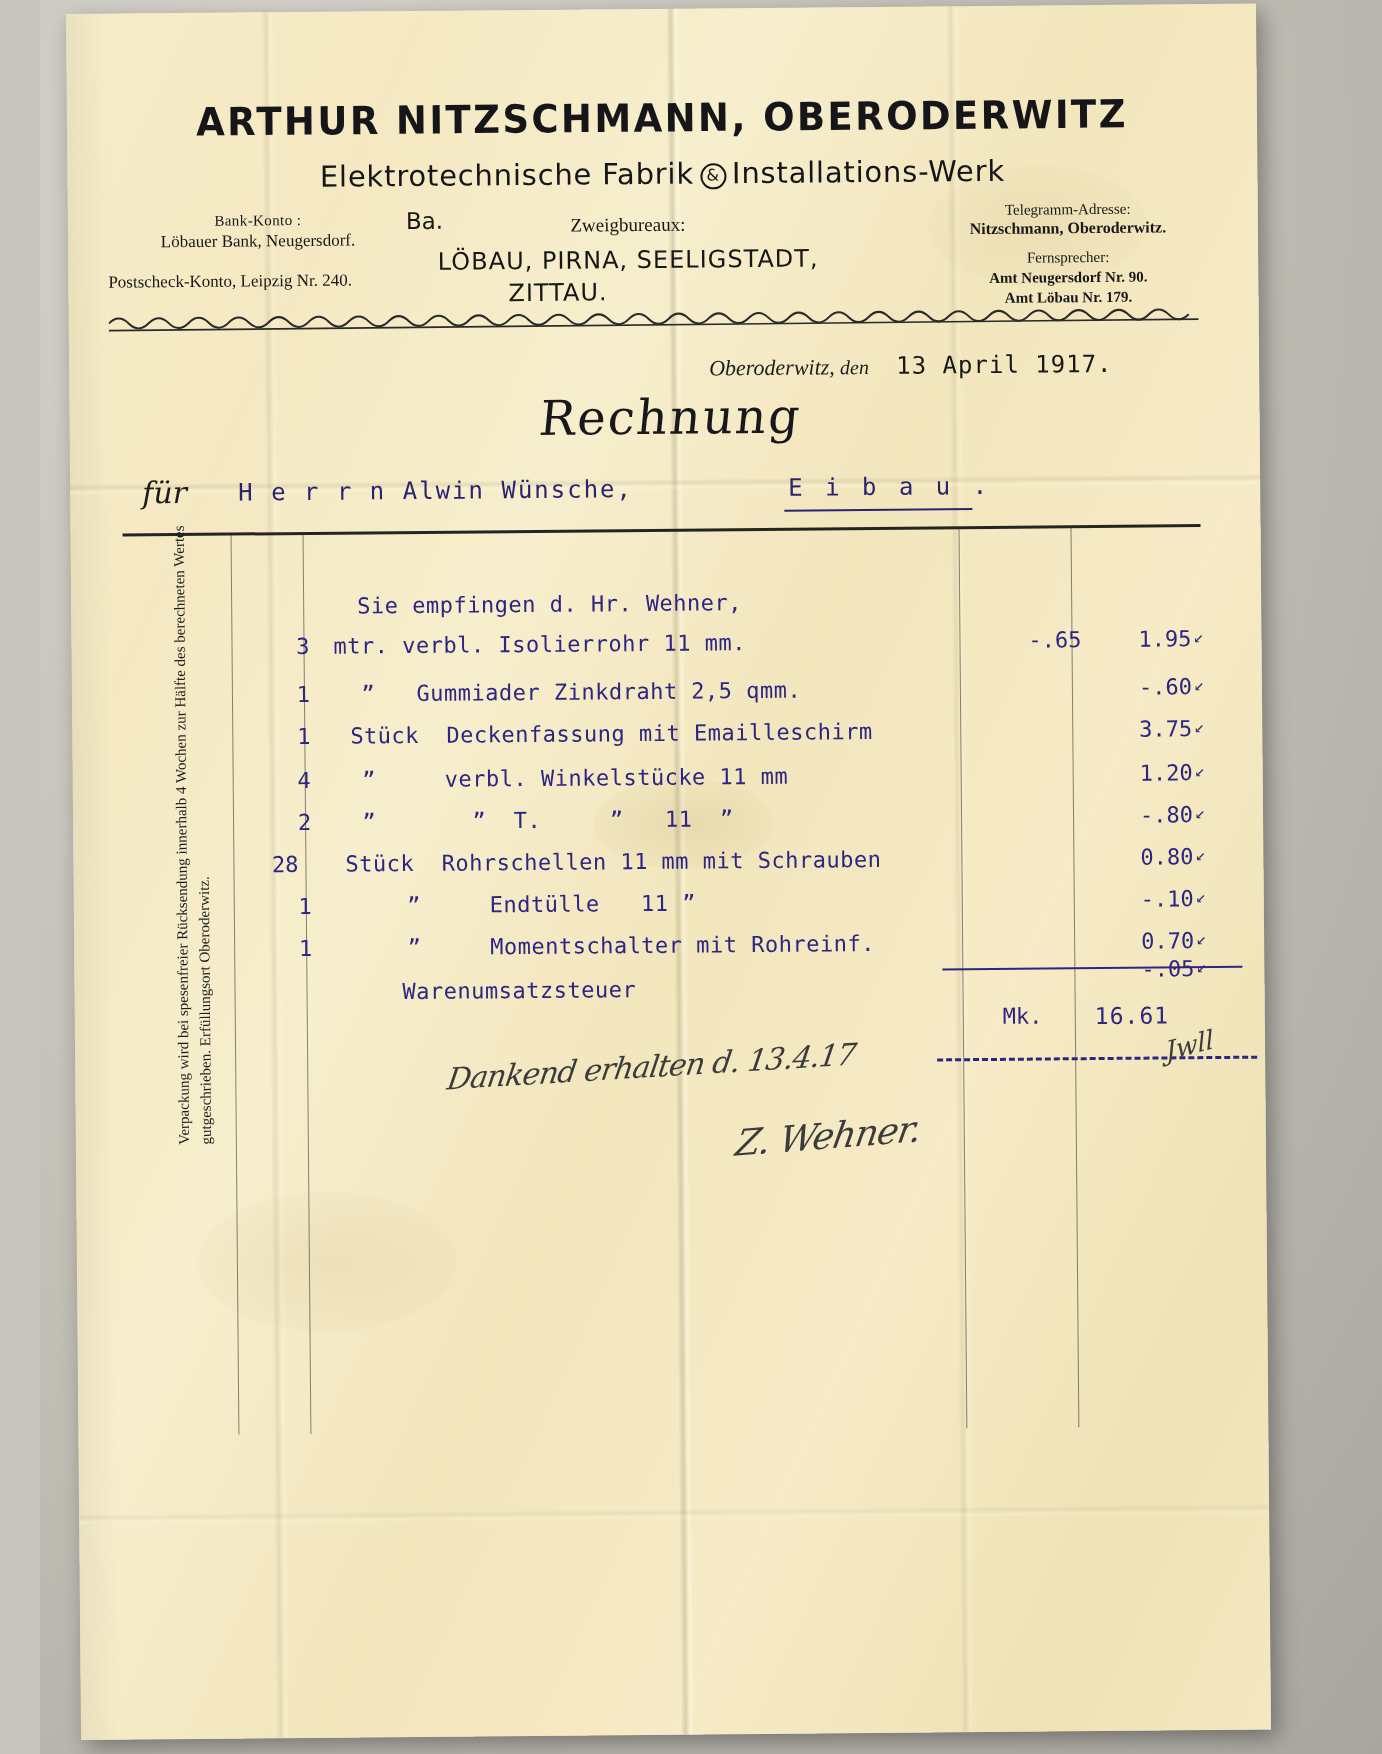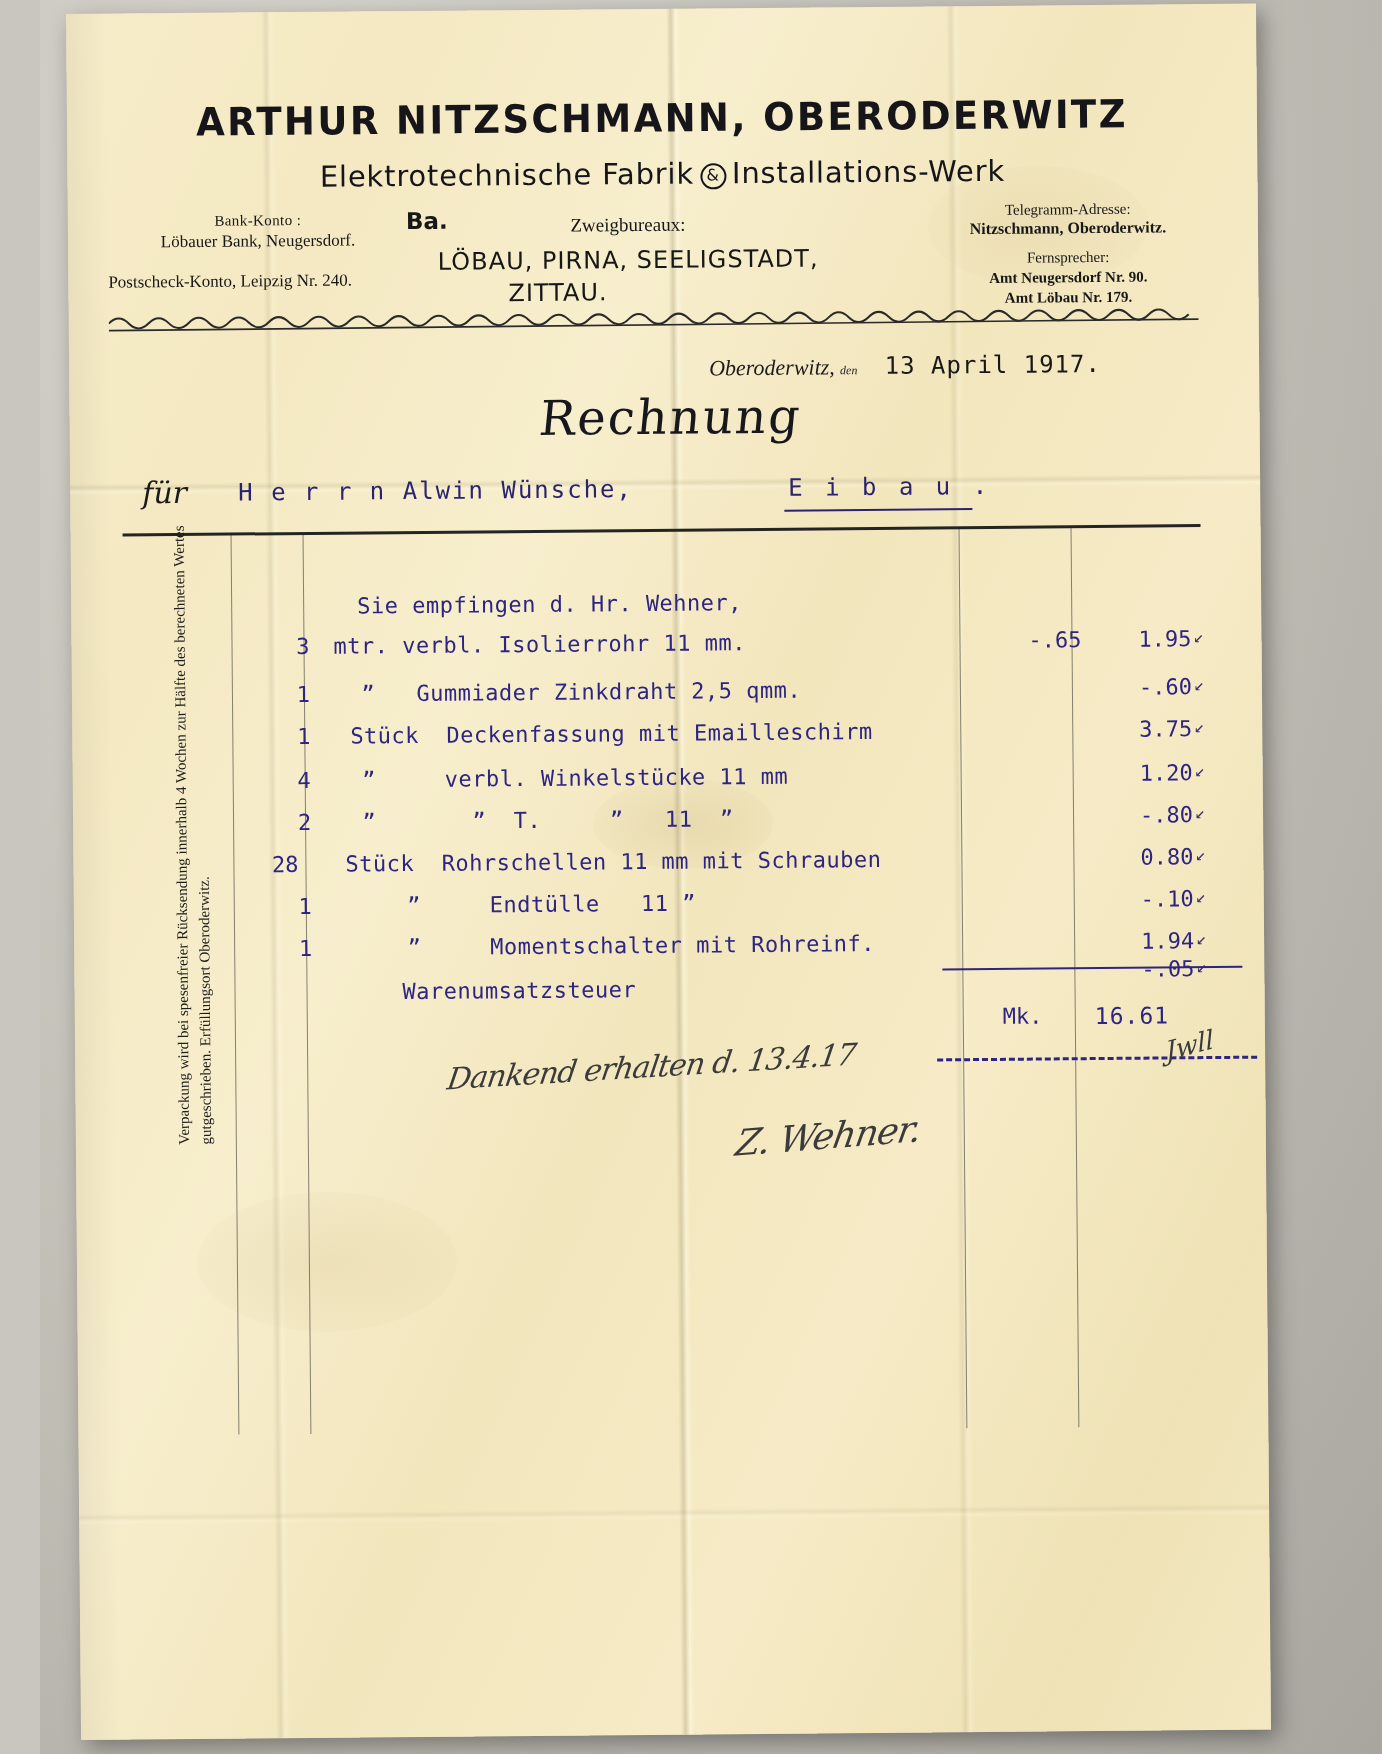--- a/index.html
+++ b/index.html
@@ -114,21 +114,21 @@
   .lh-left .l2 { font-size: 17px; margin-top: 2px; }
   .lh-left .l3 { font-size: 17px; margin-top: 20px; text-align: left; padding-left: 0; }
 
   .lh-mid { left: 320px; top: 197px; width: 480px; text-align: center; }
   .lh-mid .ba {
     position: absolute;
     left: 18px;
     top: 0px;
     font-size: 23px;
     font-family: "DejaVu Sans", sans-serif;
-    font-weight: bold;
+    font-weight: normal;
   }
   .lh-mid .zb { font-size: 19px; font-family: "Liberation Serif", serif; margin-top: 8px; }
   .lh-mid .cities1 {
     font-size: 24px;
     font-family: "DejaVu Sans", sans-serif;
     letter-spacing: 1px;
     margin-top: 10px;
   }
   .lh-mid .cities2 {
     font-size: 24px;
@@ -158,21 +158,21 @@
   
   .datum {
     position: absolute;
     left: 640px;
     top: 345px;
     font-family: "Liberation Serif", serif;
     font-size: 21px;
     color: #1c1c1c;
   }
   .datum .place { font-style: italic; font-size: 22px; }
-  .datum .den { font-size: 12px; font-style: italic; }
+  .datum .den { font-size: 20px; font-style: italic; }
   .datum .dateval {
     font-family: "DejaVu Sans Mono", monospace;
     font-size: 24px;
     letter-spacing: 1px;
     margin-left: 22px;
     color: #181818;
   }
 
   
   .rechnung {
@@ -495,21 +495,21 @@
           <span class="qty" style="left:168px;">1</span>
           <span class="desc" style="left:306px;">  ”     Endtülle   11 ”</span>
           <span class="unit"></span>
           <span class="amt">-.10</span>
           <span class="tick">↙</span>
         </div>
         <div class="row" style="top:924px;">
           <span class="qty" style="left:168px;">1</span>
           <span class="desc" style="left:306px;">  ”     Momentschalter mit Rohreinf.</span>
           <span class="unit"></span>
-          <span class="amt">1.94</span>
+          <span class="amt">0.70</span>
           <span class="tick">↙</span>
         </div>
 
         <div class="steuer">Warenumsatzsteuer</div>
         <div class="row" style="top:952px;">
           <span class="amt">-.05</span>
           <span class="tick">↙</span>
         </div>
 
         <div class="sum-rule"></div>

